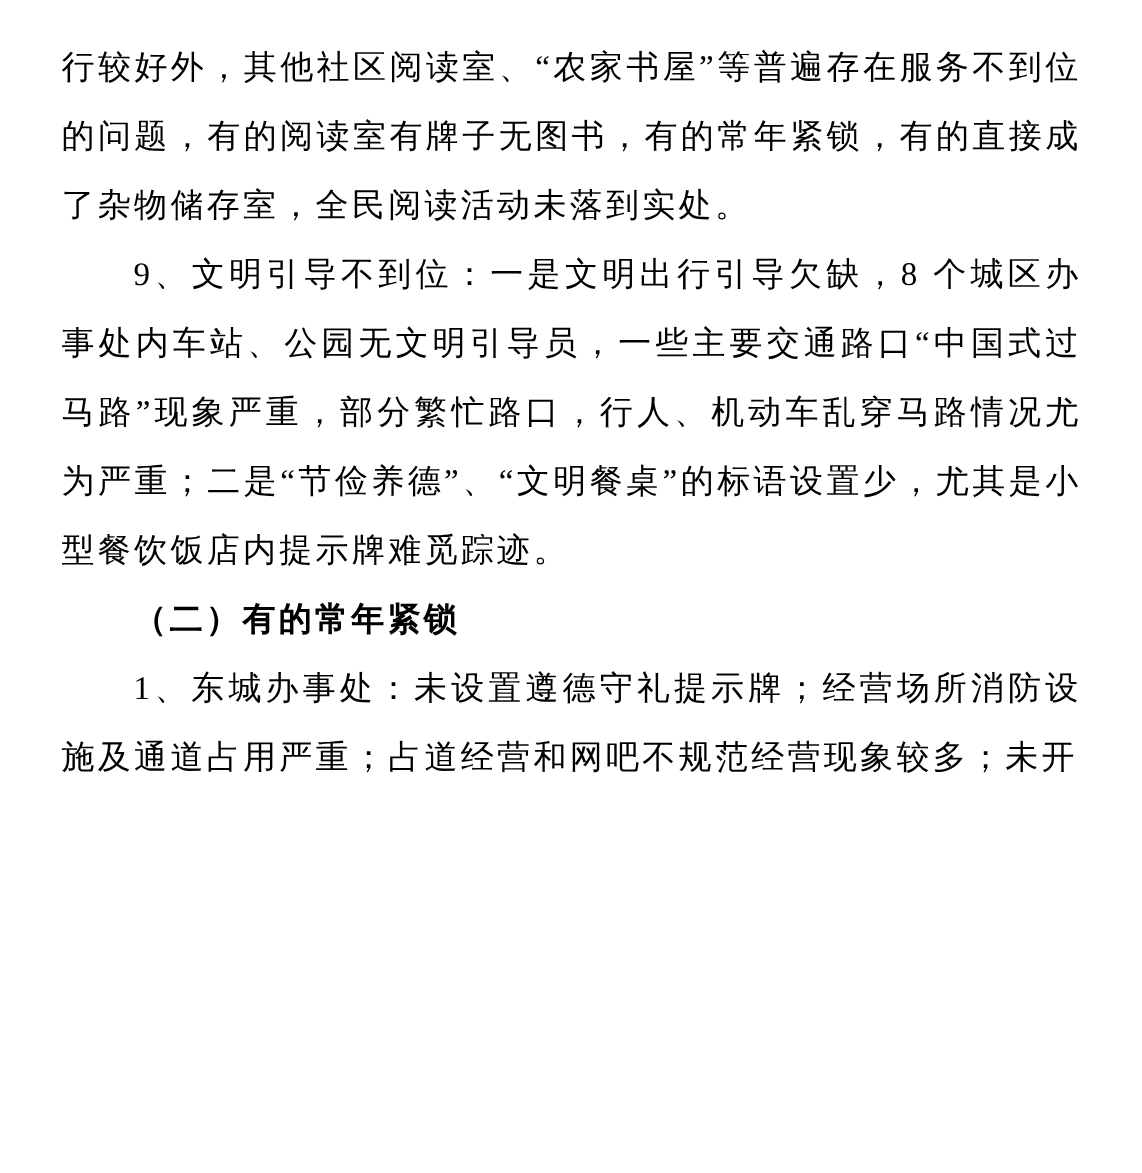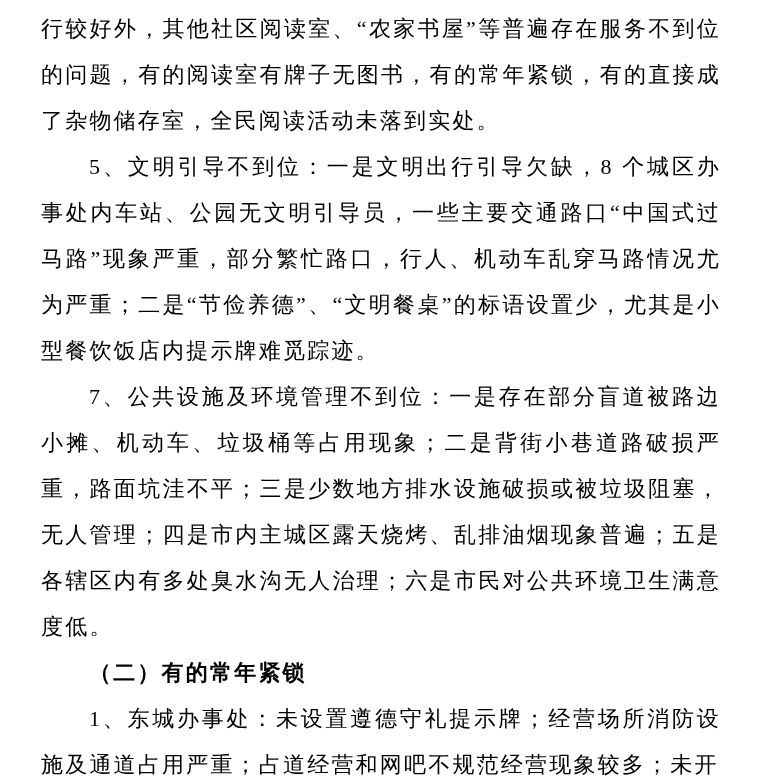--- a/index.html
+++ b/index.html
@@ -10,21 +10,21 @@
   body {
     width: 761px;
     height: 782px;
     overflow: hidden;
     font-family: "Liberation Serif", "DejaVu Serif", serif;
   }
   .page {
     box-sizing: border-box;
     width: 761px;
     height: 782px;
-    padding: 6px 40px 0 41px;
+    padding: 22px 40px 0 41px;
     background: #ffffff;
     color: #000000;
   }
   .doc p {
     margin: 0;
     padding: 0;
     font-size: 22px;
     line-height: 46px;
     letter-spacing: 2.2px;
     color: #000000;
@@ -38,18 +38,17 @@
   .doc p.bold {
     font-weight: bold;
   }
 </style>
 </head>
 <body>
 
 <div class="page">
   <div class="doc">
     <p>行较好外，其他社区阅读室、“农家书屋”等普遍存在服务不到位的问题，有的阅读室有牌子无图书，有的常年紧锁，有的直接成了杂物储存室，全民阅读活动未落到实处。</p>
-    <p class="indent">5、文明引导不到位：一是文明出行引导欠缺，8 个城区办事处内车站、公园无文明引导员，一些主要交通路口“中国式过马路”现象严重，部分繁忙路口，行人、机动车乱穿马路情况尤为严重；二是“节俭养德”、“文明餐桌”的标语设置少，尤其是小型餐饮饭店内提示牌难觅踪迹。</p>
-    <p class="indent">7、公共设施及环境管理不到位：一是存在部分盲道被路边小摊、机动车、垃圾桶等占用现象；二是背街小巷道路破损严重，路面坑洼不平；三是少数地方排水设施破损或被垃圾阻塞，无人管理；四是市内主城区露天烧烤、乱排油烟现象普遍；五是各辖区内有多处臭水沟无人治理；六是市民对公共环境卫生满意度低。</p>
+    <p class="indent">9、文明引导不到位：一是文明出行引导欠缺，8 个城区办事处内车站、公园无文明引导员，一些主要交通路口“中国式过马路”现象严重，部分繁忙路口，行人、机动车乱穿马路情况尤为严重；二是“节俭养德”、“文明餐桌”的标语设置少，尤其是小型餐饮饭店内提示牌难觅踪迹。</p>
     <p class="indent bold">（二）有的常年紧锁</p>
     <p class="indent">1、东城办事处：未设置遵德守礼提示牌；经营场所消防设施及通道占用严重；占道经营和网吧不规范经营现象较多；未开</p>
   </div>
 </div>
 
 </body></html>

